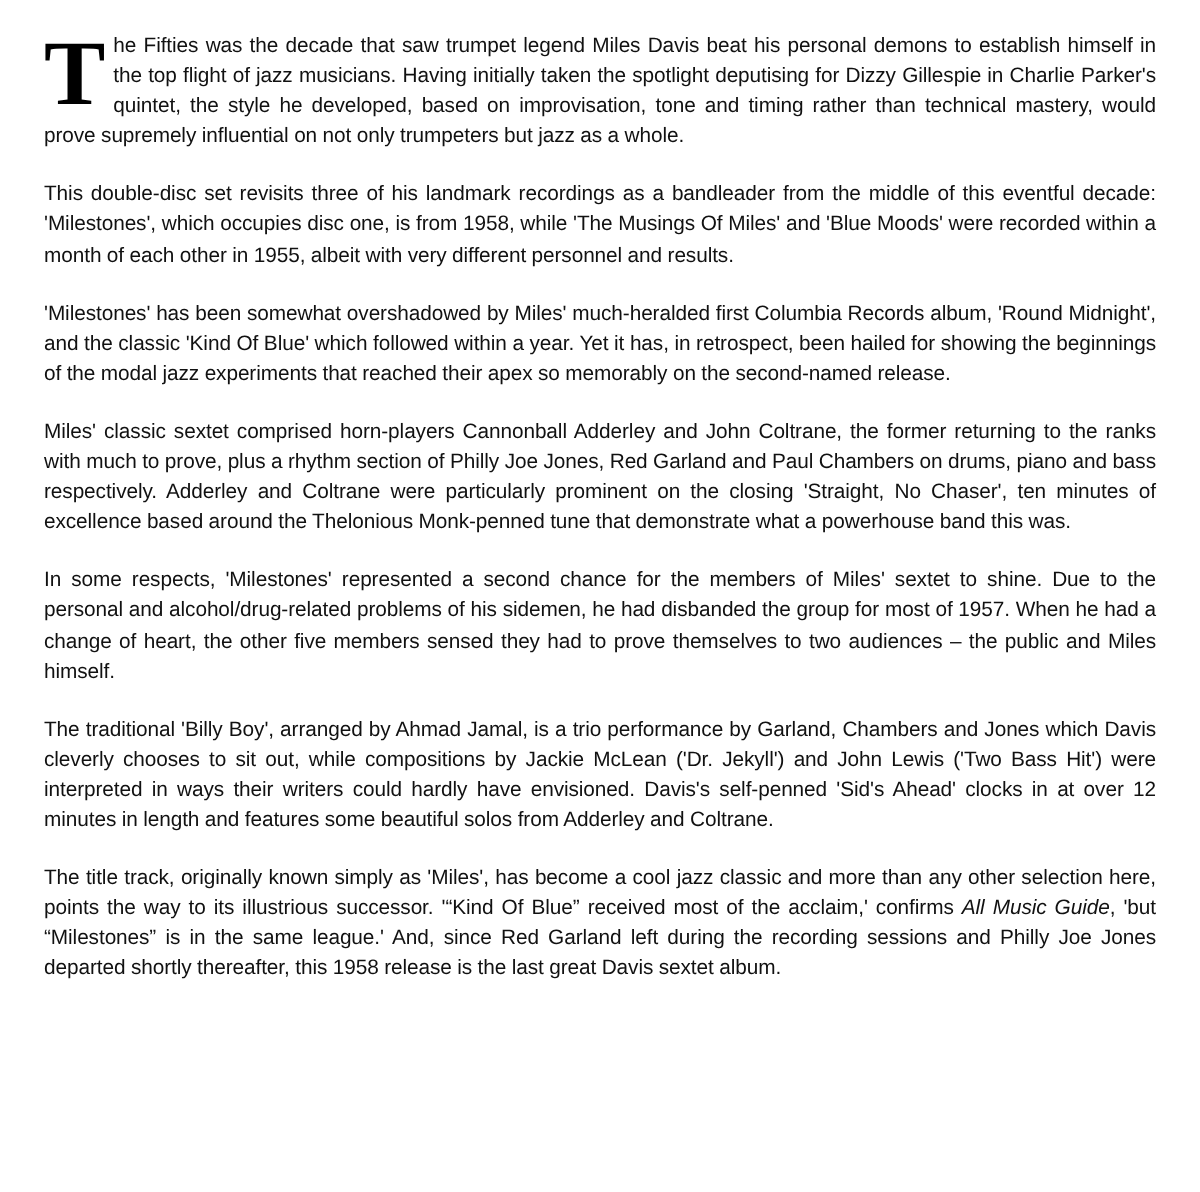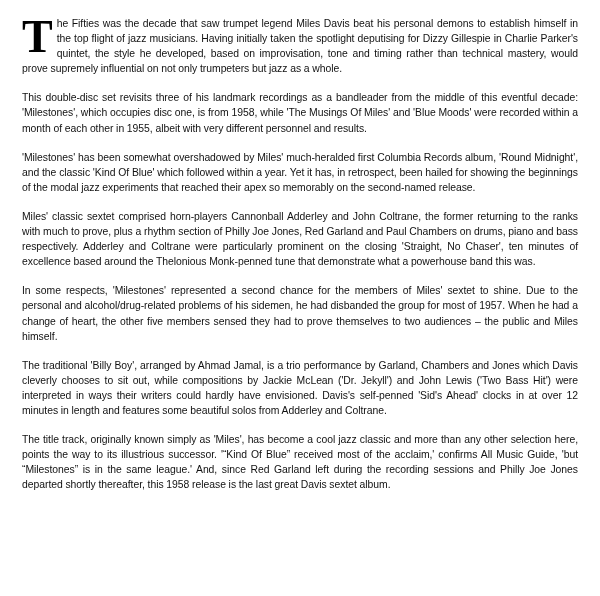--- a/index.html
+++ b/index.html
@@ -42,20 +42,21 @@
     float: left;
     font-family: "Liberation Serif", serif;
     font-weight: bold;
     font-size: 46px;
     line-height: 38px;
     padding: 2px 3px 0 0;
     margin: 0 1px 0 0;
     color: #000000;
   }
   .italic {
+    font-style: italic;
   }
   .lead::after {
     content: "";
     display: block;
     clear: both;
   }
 </style>
 </head>
 <body>
 

